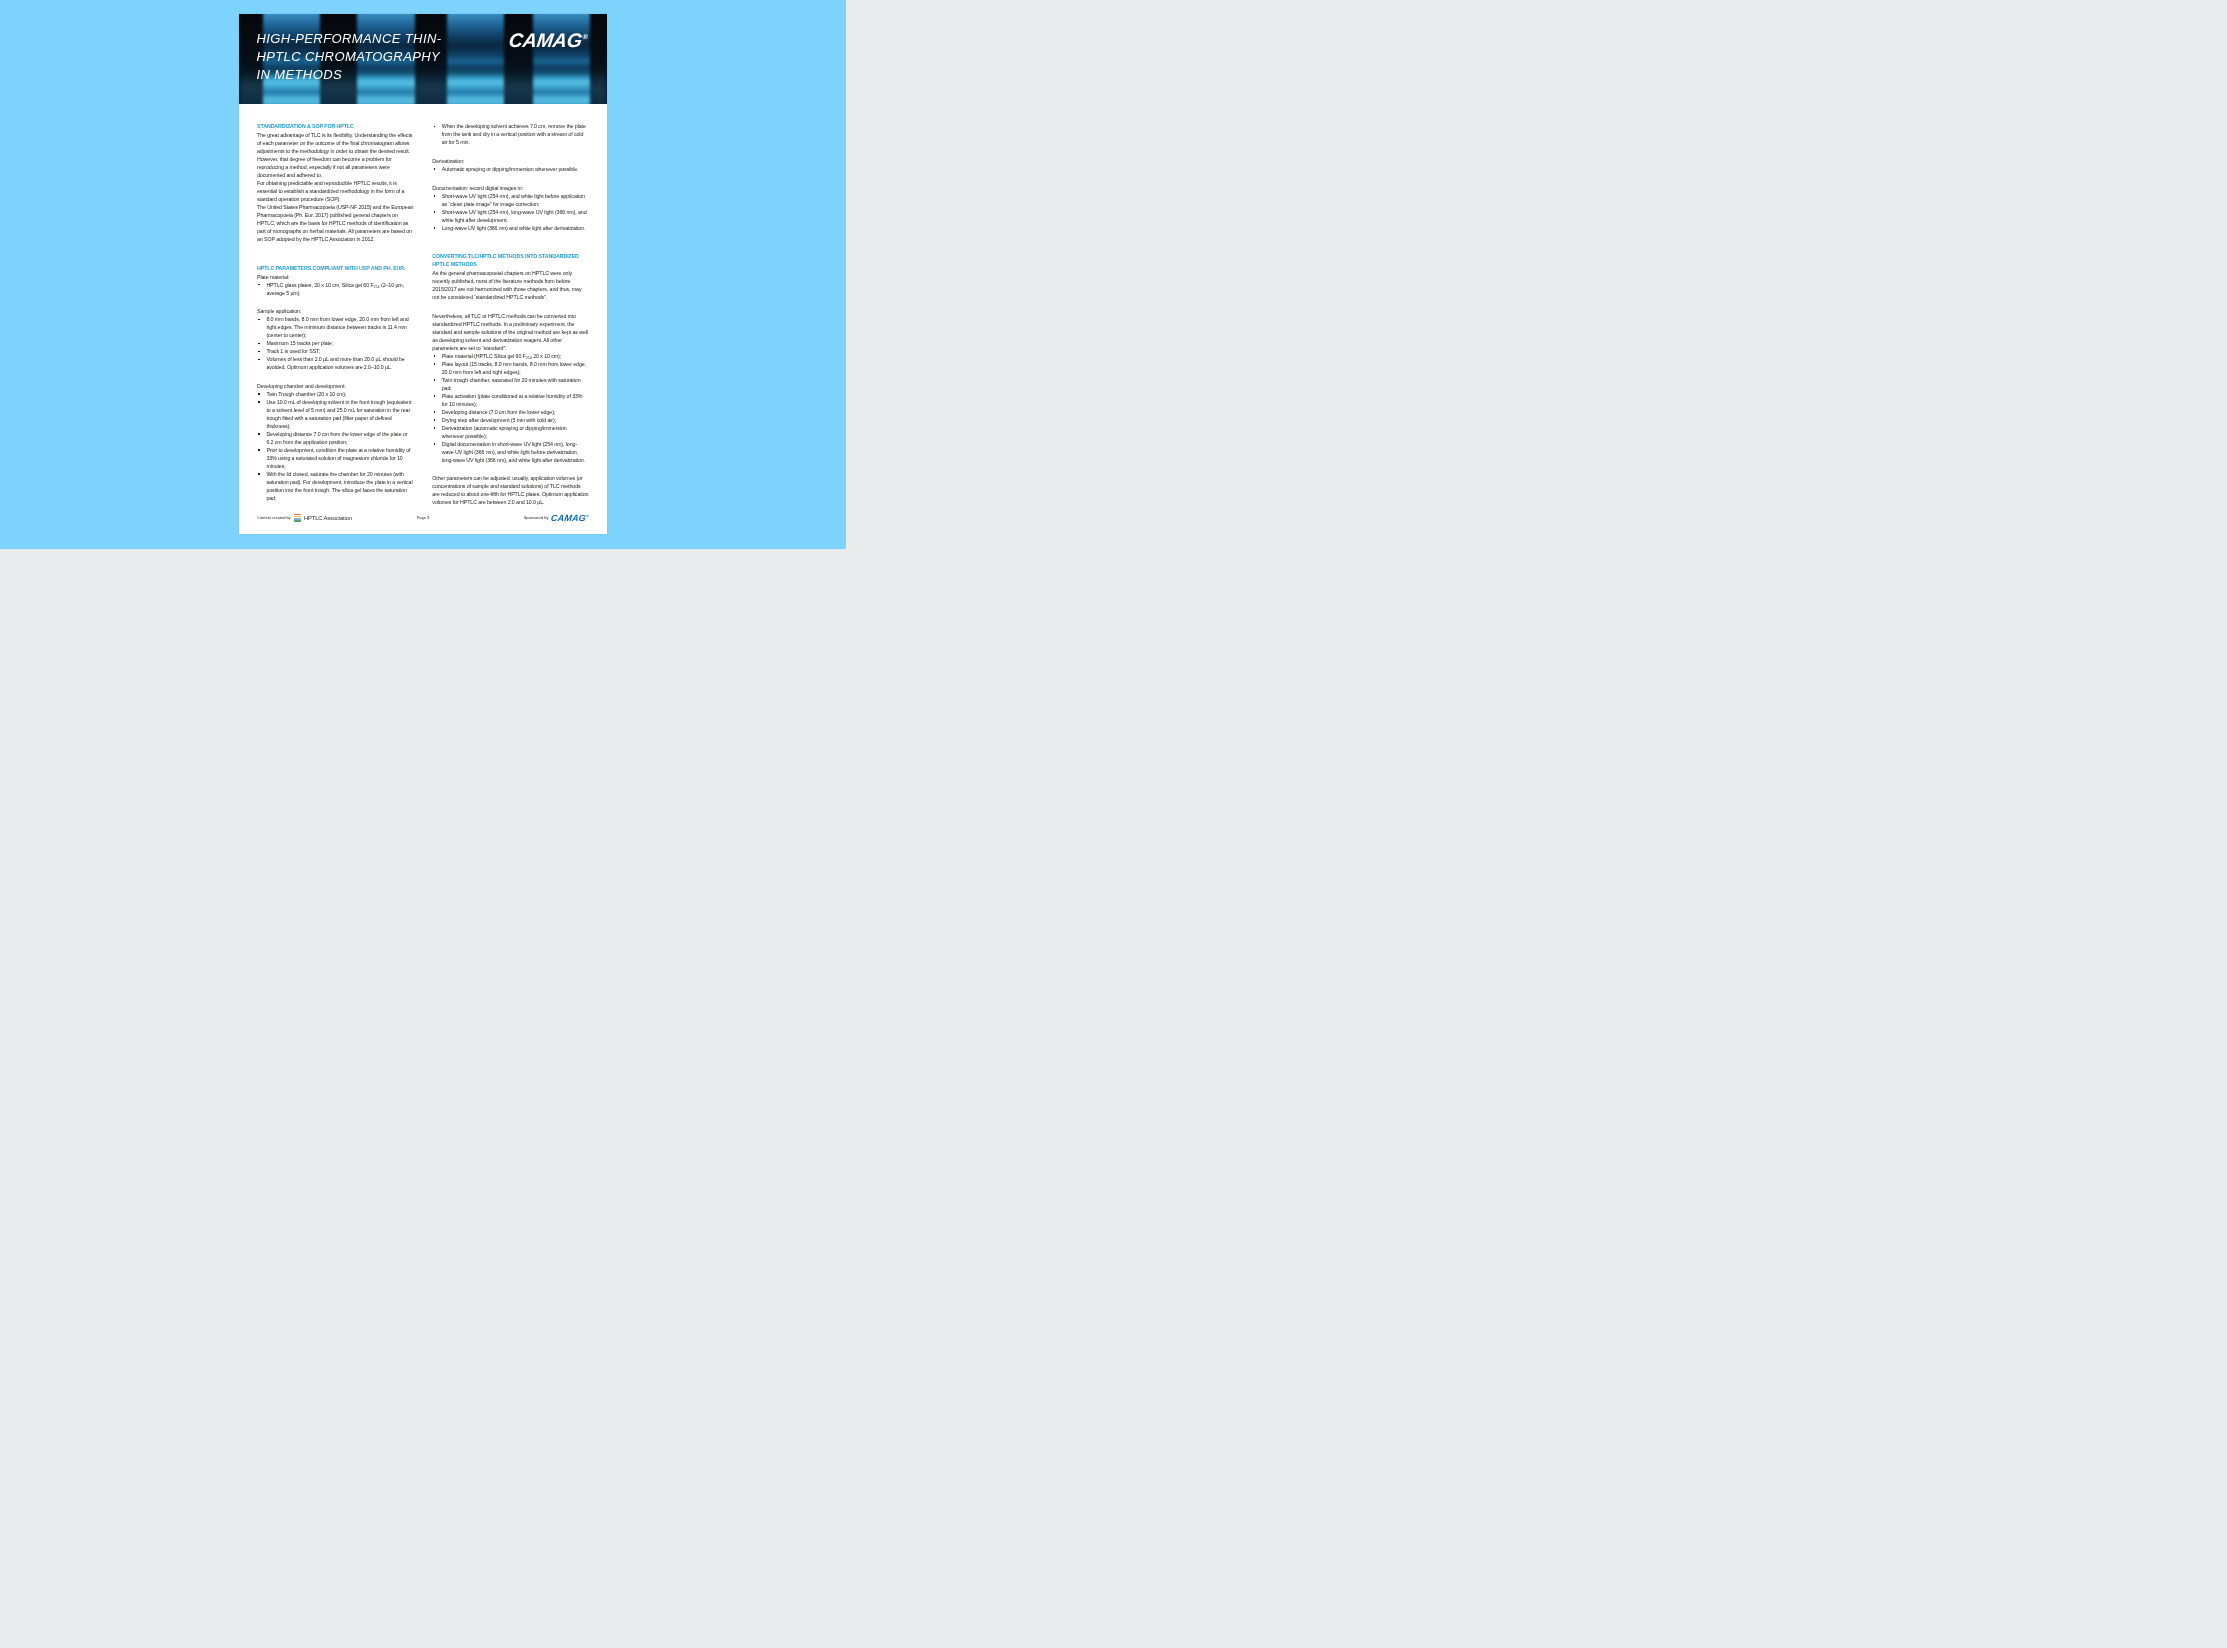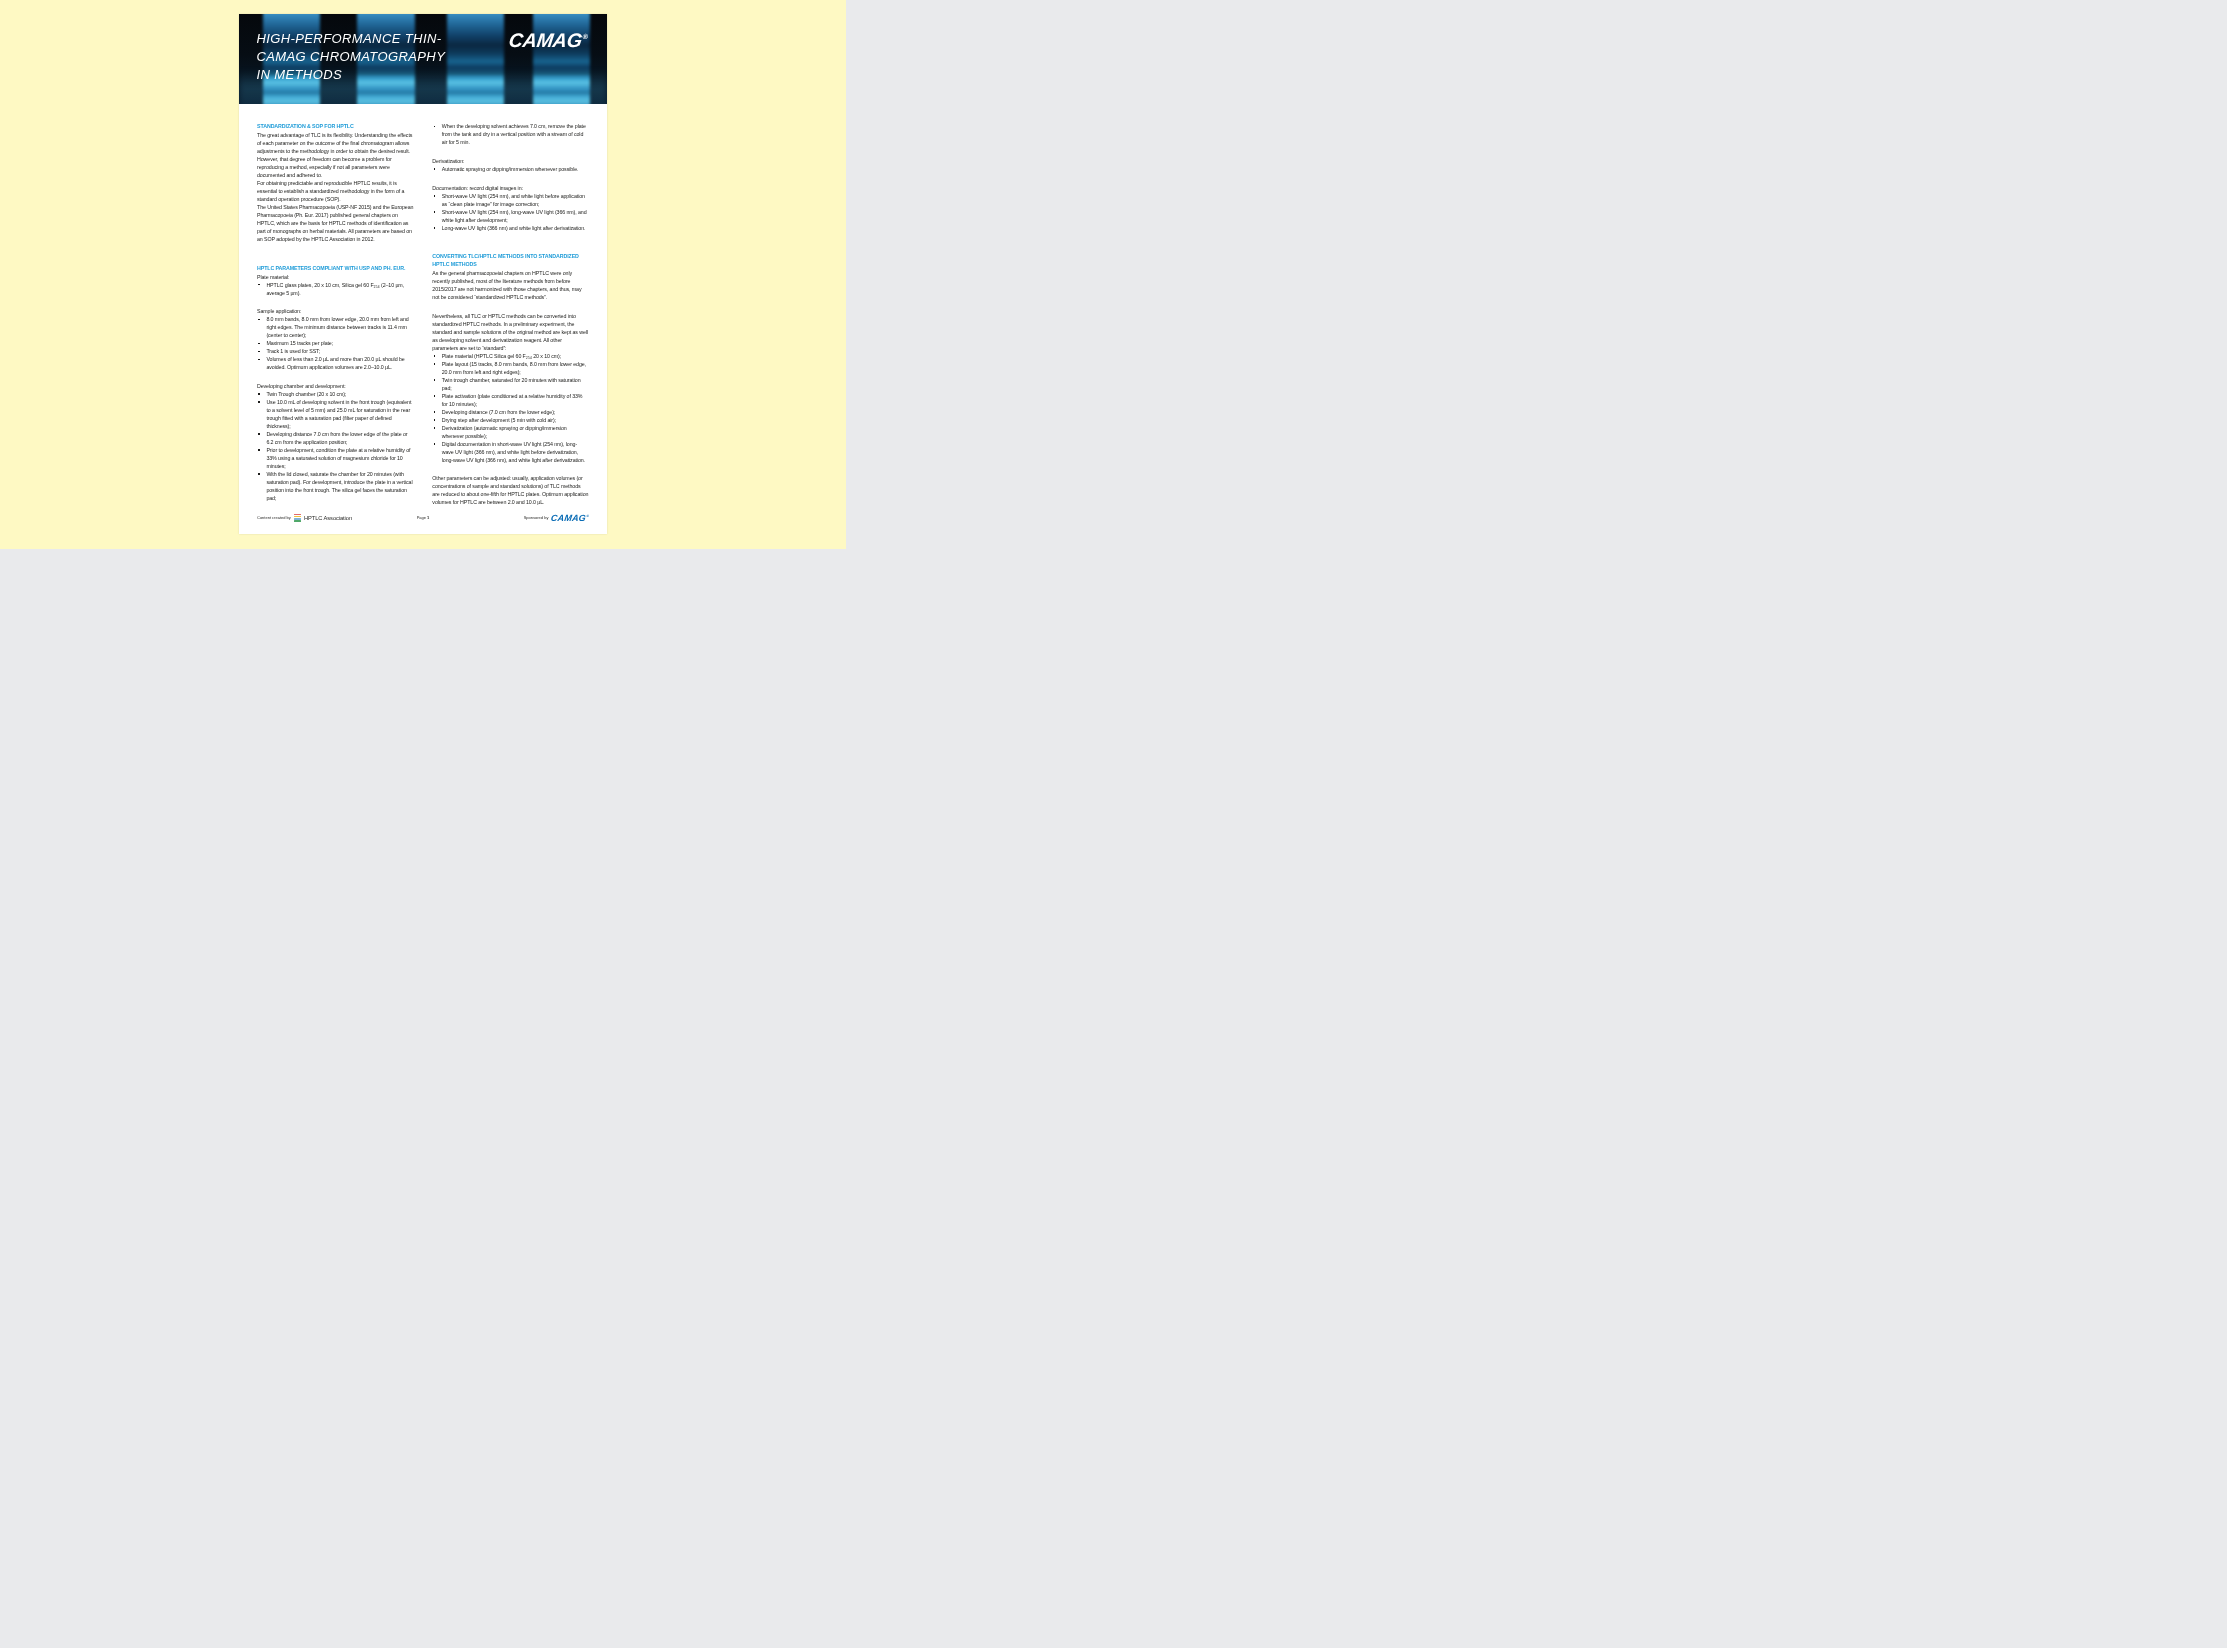--- a/index.html
+++ b/index.html
@@ -1,18 +1,18 @@
 <!DOCTYPE html>
 <html style="font-size:7.1px"><head>
 <meta charset="utf-8">
 <style>
   * { margin:0; padding:0; box-sizing:border-box; }
   html,body { background:#e9eaec; }
   .canvas {
-    position:relative; width:846px; height:549px; background:#fef9c3;
+    position:relative; width:846px; height:549px; background:#7dd3fc;
     font-family:"Liberation Sans","DejaVu Sans",sans-serif; overflow:hidden;
   }
   .page {
     position:absolute; left:239px; top:14.3px; width:368px; height:520px;
     background:#ffffff; box-shadow:0 0.4px 1.8px rgba(0,0,0,0.12);
   }
   
   .banner { position:relative; height:90px; overflow:hidden;
     background:linear-gradient(180deg,#05080c 0%,#060d14 45%,#081724 75%,#0a1c2c 100%); }
   .track { position:absolute; top:-5.3px; bottom:-5.3px; width:15.5%; filter:blur(1.8px); border-radius:4.5px;
@@ -70,21 +70,21 @@
   <div class="page">
 
     <div class="banner">
       <div class="track t1"></div>
       <div class="track t2"></div>
       <div class="track t3"></div>
       <div class="track t4"></div>
       <div class="haze"></div>
       <div class="banner-title">
         <div>HIGH-PERFORMANCE THIN-</div>
-        <div>CAMAG CHROMATOGRAPHY</div>
+        <div>HPTLC CHROMATOGRAPHY</div>
         <div>IN METHODS</div>
       </div>
       <div class="camag camag-header"><span>CAMAG</span><span class="reg">®</span></div>
     </div>
 
     <div class="cols">
       <div class="col" id="col-left">
           <div class="heading">STANDARDIZATION &amp; SOP FOR HPTLC</div>
           <div class="para">The great advantage of TLC is its flexibility. Understanding the effects of each parameter on the outcome of the final chromatogram allows adjustments to the methodology in order to obtain the desired result. However, that degree of freedom can become a problem for reproducing a method, especially if not all parameters were documented and adhered to.
 For obtaining predictable and reproducible HPTLC results, it is essential to establish a standardized methodology in the form of a standard operation procedure (SOP).

